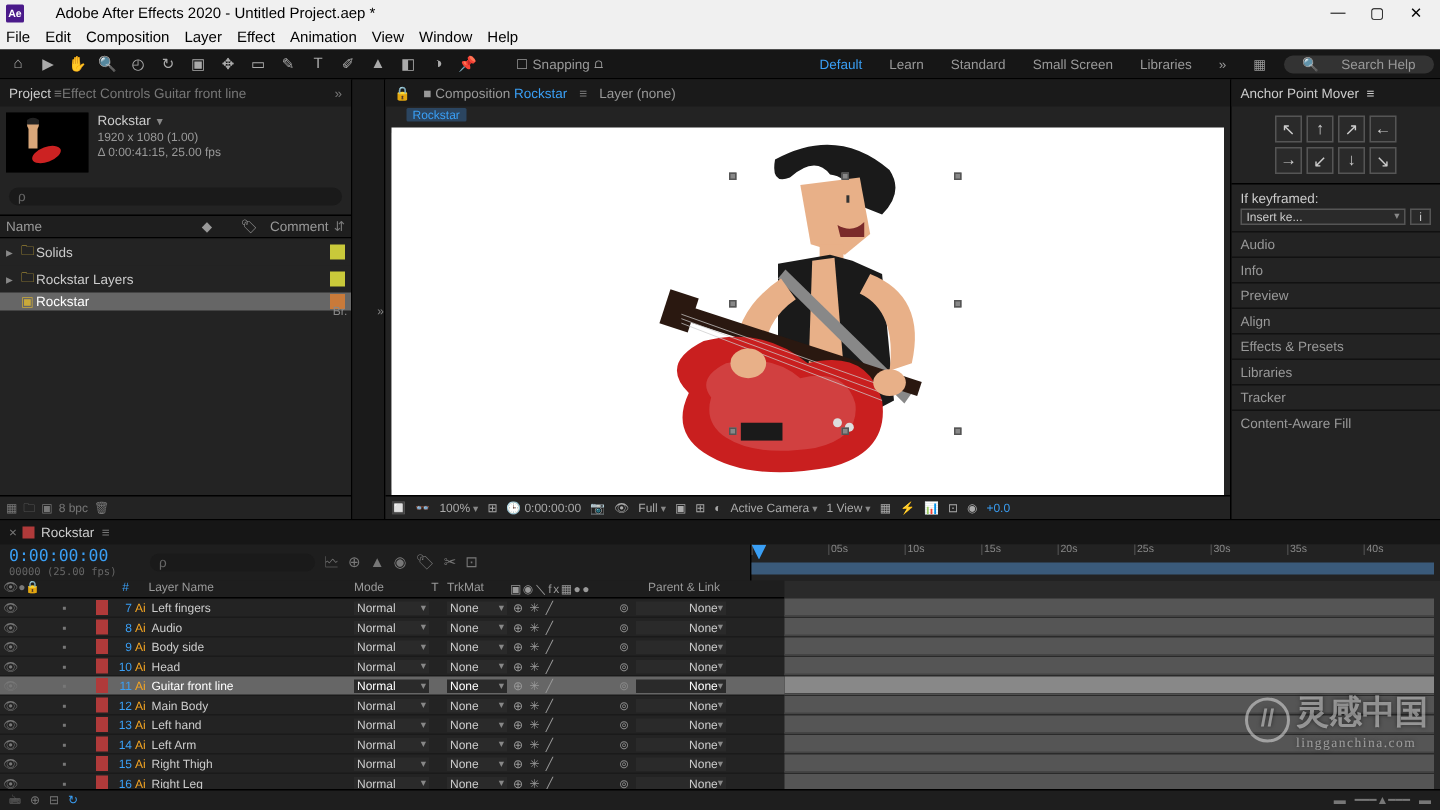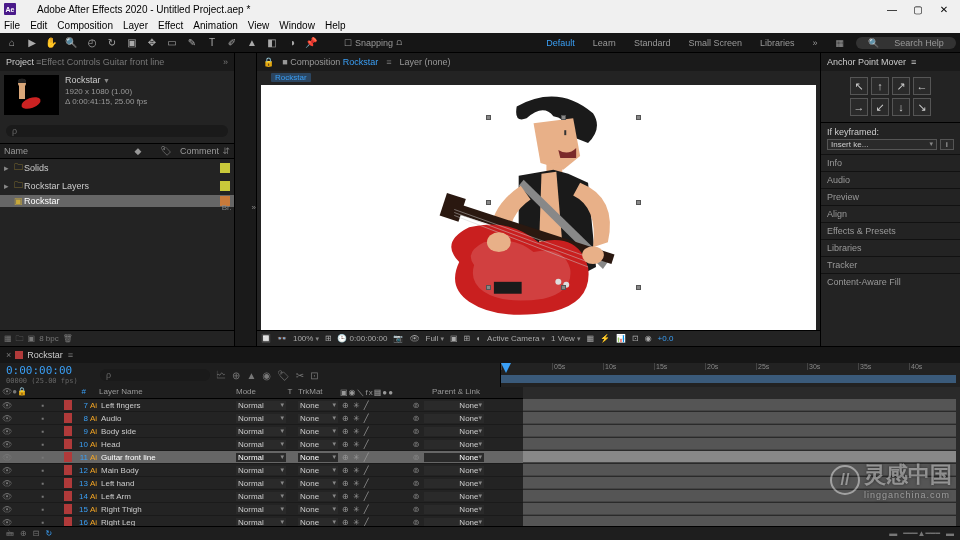--- a/index.html
+++ b/index.html
@@ -91,21 +91,21 @@
 .c-mode { width:50px; background:#2a2a2a; margin:0 1px; padding:0 2px; display:flex; justify-content:space-between;}
 .c-trk { width:40px; background:#2a2a2a; margin:0 1px; padding:0 2px; display:flex; justify-content:space-between;}
 .c-sw { width:70px; color:#999; padding-left:3px; letter-spacing:1px;}
 .c-par { width:14px; text-align:center; color:#888;}
 .c-parv { width:60px; background:#2a2a2a; margin:0 1px; padding:0 2px; display:flex; justify-content:flex-end;}
 .tl-right { flex:1; background:#2a2a2a; position:relative;}
 .tl-right .bar { position:absolute; left:0; right:4px; height:12px; background:#555; border-bottom:1px solid #444;}
 .tl-right .bar.sel { background:#888;}
 .tl-foot { height:14px; display:flex; align-items:center; padding:0 6px; gap:6px; color:#777; font-size:8px; border-top:1px solid #000;}
 .watermark { position:absolute; right:8px; bottom:40px; color:rgba(255,255,255,0.45); font-size:22px; font-weight:bold; pointer-events:none; display:flex; align-items:center; gap:4px; text-shadow:0 0 3px rgba(0,0,0,0.5);}
-.watermark .sub { font-size:9px; display:block; letter-spacing:1px; font-weight:normal;}
+.watermark .sub { font-size:9px; display:block; letter-spacing:1px; font-weight:normal;font-family:Liberation Serif, serif;}
 .wm-icon { width:30px; height:30px; border:2px solid rgba(255,255,255,0.45); border-radius:50%; display:flex; align-items:center; justify-content:center; font-size:16px;}
 .tri{color:#888;font-size:7px;}
 </style>
 </head>
 <body>
 
 <div class="titlebar">
   <div class="left">
     <div class="ae-icon">Ae</div>
     <span>Adobe After Effects 2020 - Untitled Project.aep *</span>
@@ -330,22 +330,22 @@
         <div>↘</div>
     </div>
     <div class="rp-sec">
       <div>If keyframed:</div>
       <div class="rp-dd">
           <div class="sel"><span>Insert ke...</span> <span class="tri" style="float:right">▾</span></div>
           <div class="sel" style="flex:0 0 14px;text-align:center">i</div>
         </div>
     </div>
     <div class="rp-list" id="rp-list">
+        <div>Audio</div>
         <div>Info</div>
-        <div>Audio</div>
         <div>Preview</div>
         <div>Align</div>
         <div>Effects &amp; Presets</div>
         <div>Libraries</div>
         <div>Tracker</div>
         <div>Content-Aware Fill</div>
       </div>
   </div>
 </div>
 

